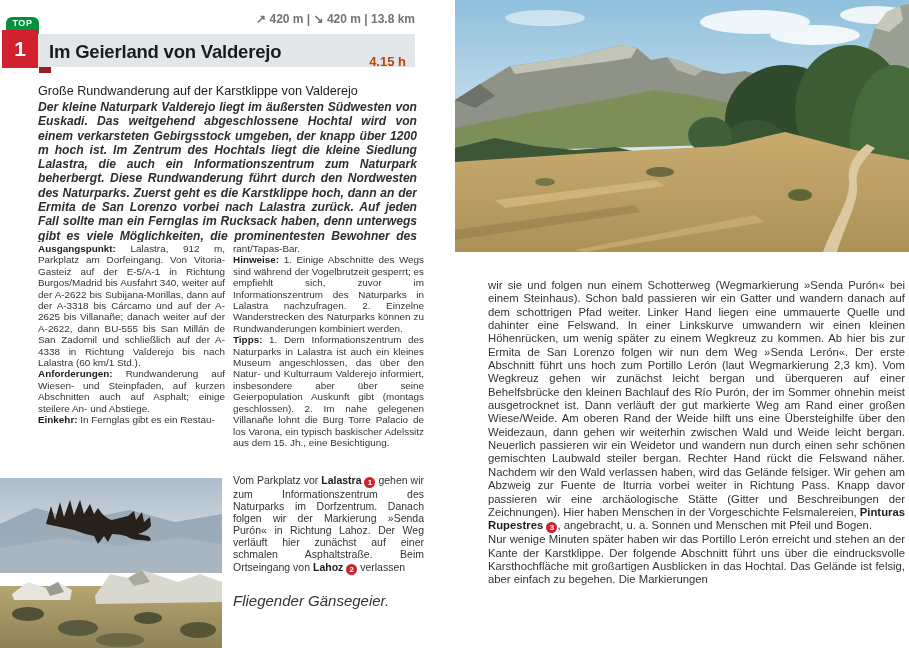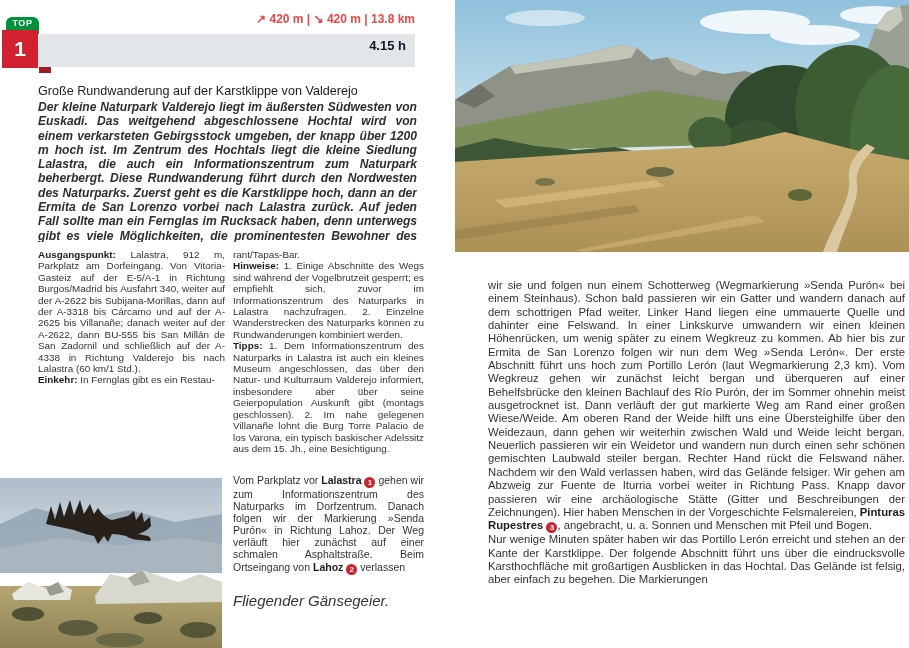--- a/index.html
+++ b/index.html
@@ -26,39 +26,39 @@
   }
   .title-bar {
     position:absolute; left:37px; top:34px; width:378px; height:33px;
     background:#e3e6e8;
   }
   .title-text {
     position:absolute; left:12px; top:7px;
     font-size:18.5px; font-weight:bold; color:#1b1b1b; letter-spacing:-0.2px;
   }
   .duration {
-    position:absolute; right:9px; top:4px;
-    font-size:13px; font-weight:bold; color:#0f172a;
+    position:absolute; right:9px; top:20px;
+    font-size:13px; font-weight:bold; color:#c2410c;
   }
   .stats {
     position:absolute; left:37px; top:12px; width:378px;
-    text-align:right; font-size:12px; font-weight:600; color:#ef4444;
+    text-align:right; font-size:12px; font-weight:600; color:#737373;
   }
   
   .subhead {
     position:absolute; left:38px; top:84px; width:379px;
     font-size:12.6px; font-weight:normal; color:#1c1c1c;
   }
   .intro {
     position:absolute; left:38px; top:100px; width:379px; height:142px;
     font-style:italic; font-weight:600; font-size:12.1px; line-height:14.3px;
     text-align:justify; color:#2e2e2e; overflow:hidden;
   }
   .info-col { position:absolute; top:243px; height:217px; overflow:hidden;
-    font-size:9.9px; line-height:11.4px; text-align:justify; color:#333;margin-top:6px; }
+    font-size:9.9px; line-height:11.4px; text-align:justify; color:#333; }
   .info-col-left  { left:38px;  width:187px; }
   .info-col-right { left:233px; width:191px; }
   .info-col b { color:#1c1c1c; }
   .tour-para {
     position:absolute; left:233px; top:474px; width:191px; height:102px;
     font-size:10.5px; line-height:12.1px; text-align:justify; overflow:hidden;
   }
   .tour-para b { color:#1c1c1c; }
   .caption-left {
     position:absolute; left:233px; top:592px; width:191px;
@@ -90,31 +90,33 @@
   .photo-bird { position:absolute; left:0; top:478px; width:222px; height:170px; }
   svg { display:block; }
 </style>
 </head>
 <body>
 
 <div class="page">
 
   <div class="top-badge">TOP</div>
   <div class="title-bar">
+    <div class="title-text">Im Geierland von Valderejo</div>
     <div class="duration">4.15 h</div>
   </div>
   <div class="num-tab">1</div>
   <div class="tab-fold"></div>
   <div class="stats">↗ 420 m | ↘ 420 m | 13.8 km</div>
 
   <div class="subhead">Große Rundwanderung auf der Karstklippe von Valderejo</div>
   <div class="intro">Der kleine Naturpark Valderejo liegt im äußersten Südwesten von Euskadi. Das weitgehend abgeschlossene Hochtal wird von einem verkarsteten Gebirgsstock umgeben, der knapp über 1200 m hoch ist. Im Zentrum des Hochtals liegt die kleine Siedlung Lalastra, die auch ein Informationszentrum zum Naturpark beherbergt. Diese Rundwanderung führt durch den Nordwesten des Naturparks. Zuerst geht es die Karstklippe hoch, dann an der Ermita de San Lorenzo vorbei nach Lalastra zurück. Auf jeden Fall sollte man ein Fernglas im Rucksack haben, denn unterwegs gibt es viele Möglichkeiten, die prominentesten Bewohner des Naturparks, die Geier von Valderejo, zu beobachten.</div>
 
   <div class="info-col info-col-left">
     <p><b>Ausgangspunkt:</b><span> Lalastra, 912 m, Parkplatz am Dorfeingang. Von Vitoria-Gasteiz auf der E-5/A-1 in Richtung Burgos/Madrid bis Ausfahrt 340, weiter auf der A-2622 bis Subijana-Morillas, dann auf der A-3318 bis Cárcamo und auf der A-2625 bis Villanañe; danach weiter auf der A-2622, dann BU-555 bis San Millán de San Zadornil und schließlich auf der A-4338 in Richtung Valderejo bis nach Lalastra (60 km/1 Std.).</span></p>
+    <p><b>Anforderungen:</b><span> Rundwanderung auf Wiesen- und Steinpfaden, auf kurzen Abschnitten auch auf Asphalt; einige steilere An- und Abstiege.</span></p>
     <p><b>Einkehr:</b><span> In Fernglas gibt es ein Restau-</span></p>
   </div>
 
   <div class="info-col info-col-right">
     <p><span>rant/Tapas-Bar.</span></p>
     <p><b>Hinweise:</b><span> 1. Einige Abschnitte des Wegs sind während der Vogelbrutzeit gesperrt; es empfiehlt sich, zuvor im Informationszentrum des Naturparks in Lalastra nachzufragen. 2. Einzelne Wanderstrecken des Naturparks können zu Rundwanderungen kombiniert werden.</span></p>
     <p><b>Tipps:</b><span> 1. Dem Informationszentrum des Naturparks in Lalastra ist auch ein kleines Museum angeschlossen, das über den Natur- und Kulturraum Valderejo informiert, insbesondere aber über seine Geierpopulation Auskunft gibt (montags geschlossen). 2. Im nahe gelegenen Villanañe lohnt die Burg Torre Palacio de los Varona, ein typisch baskischer Adelssitz aus dem 15. Jh., eine Besichtigung.</span></p>
   </div>
 
   <div class="tour-para">

